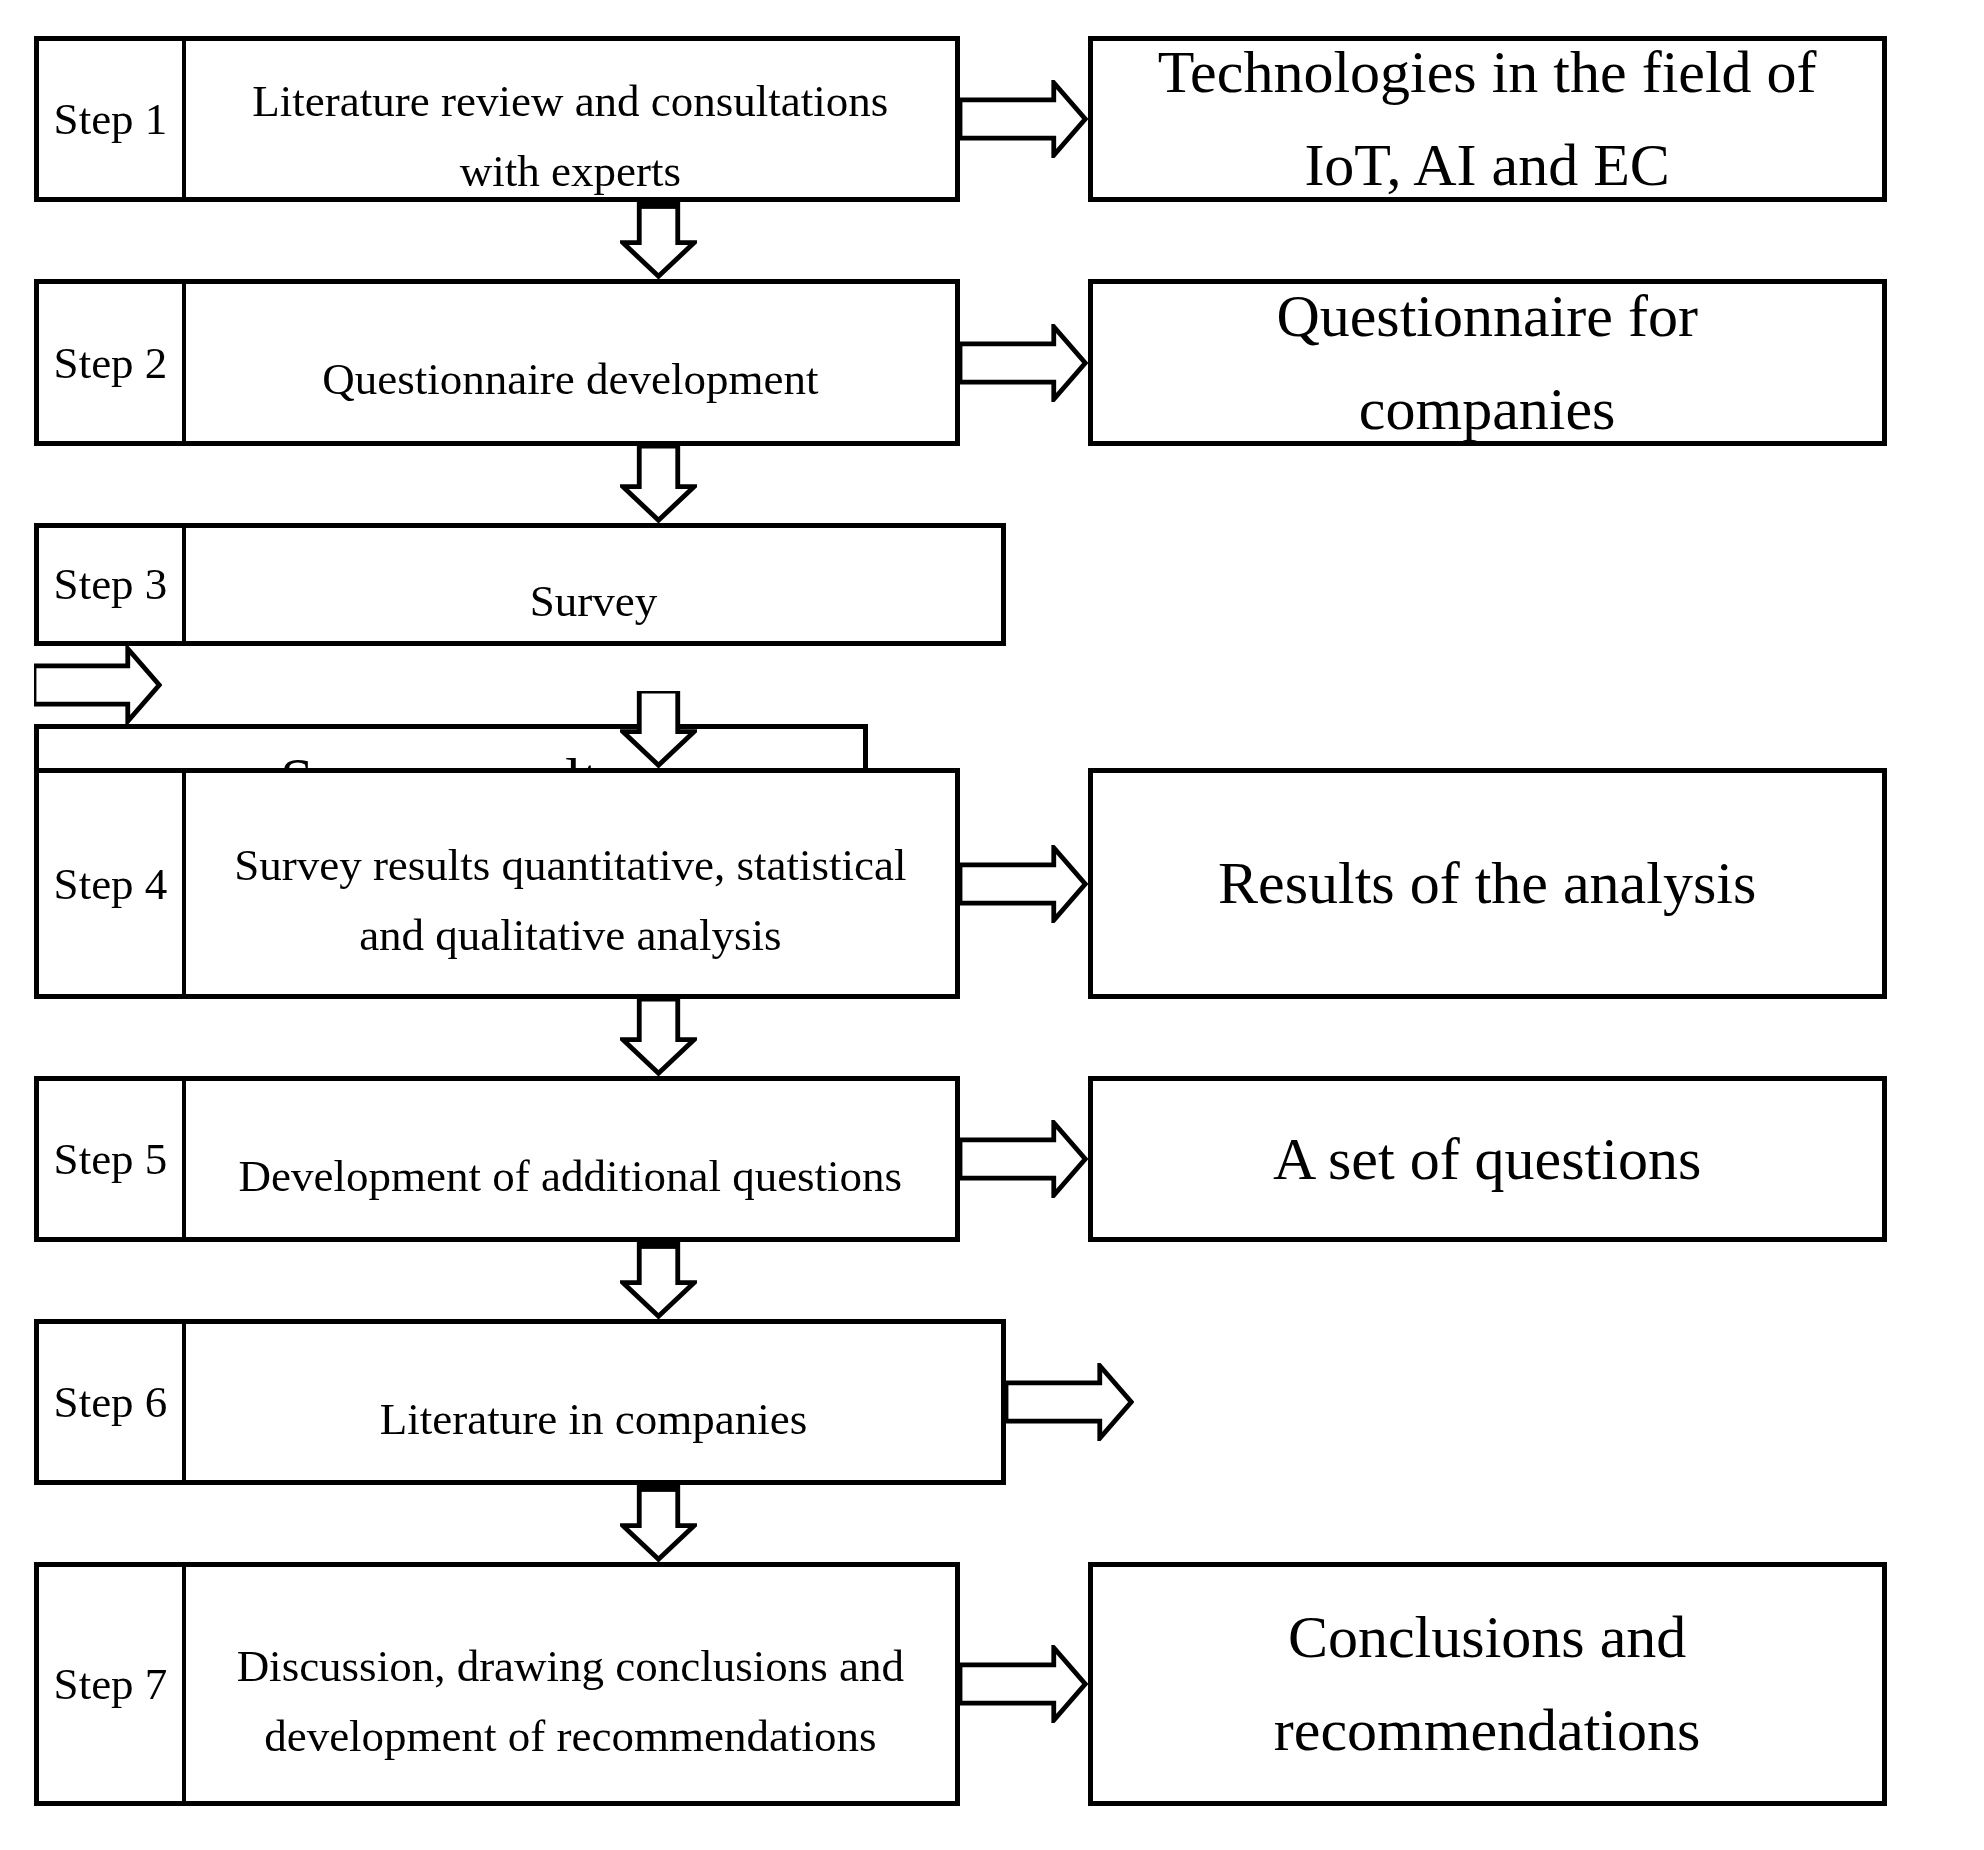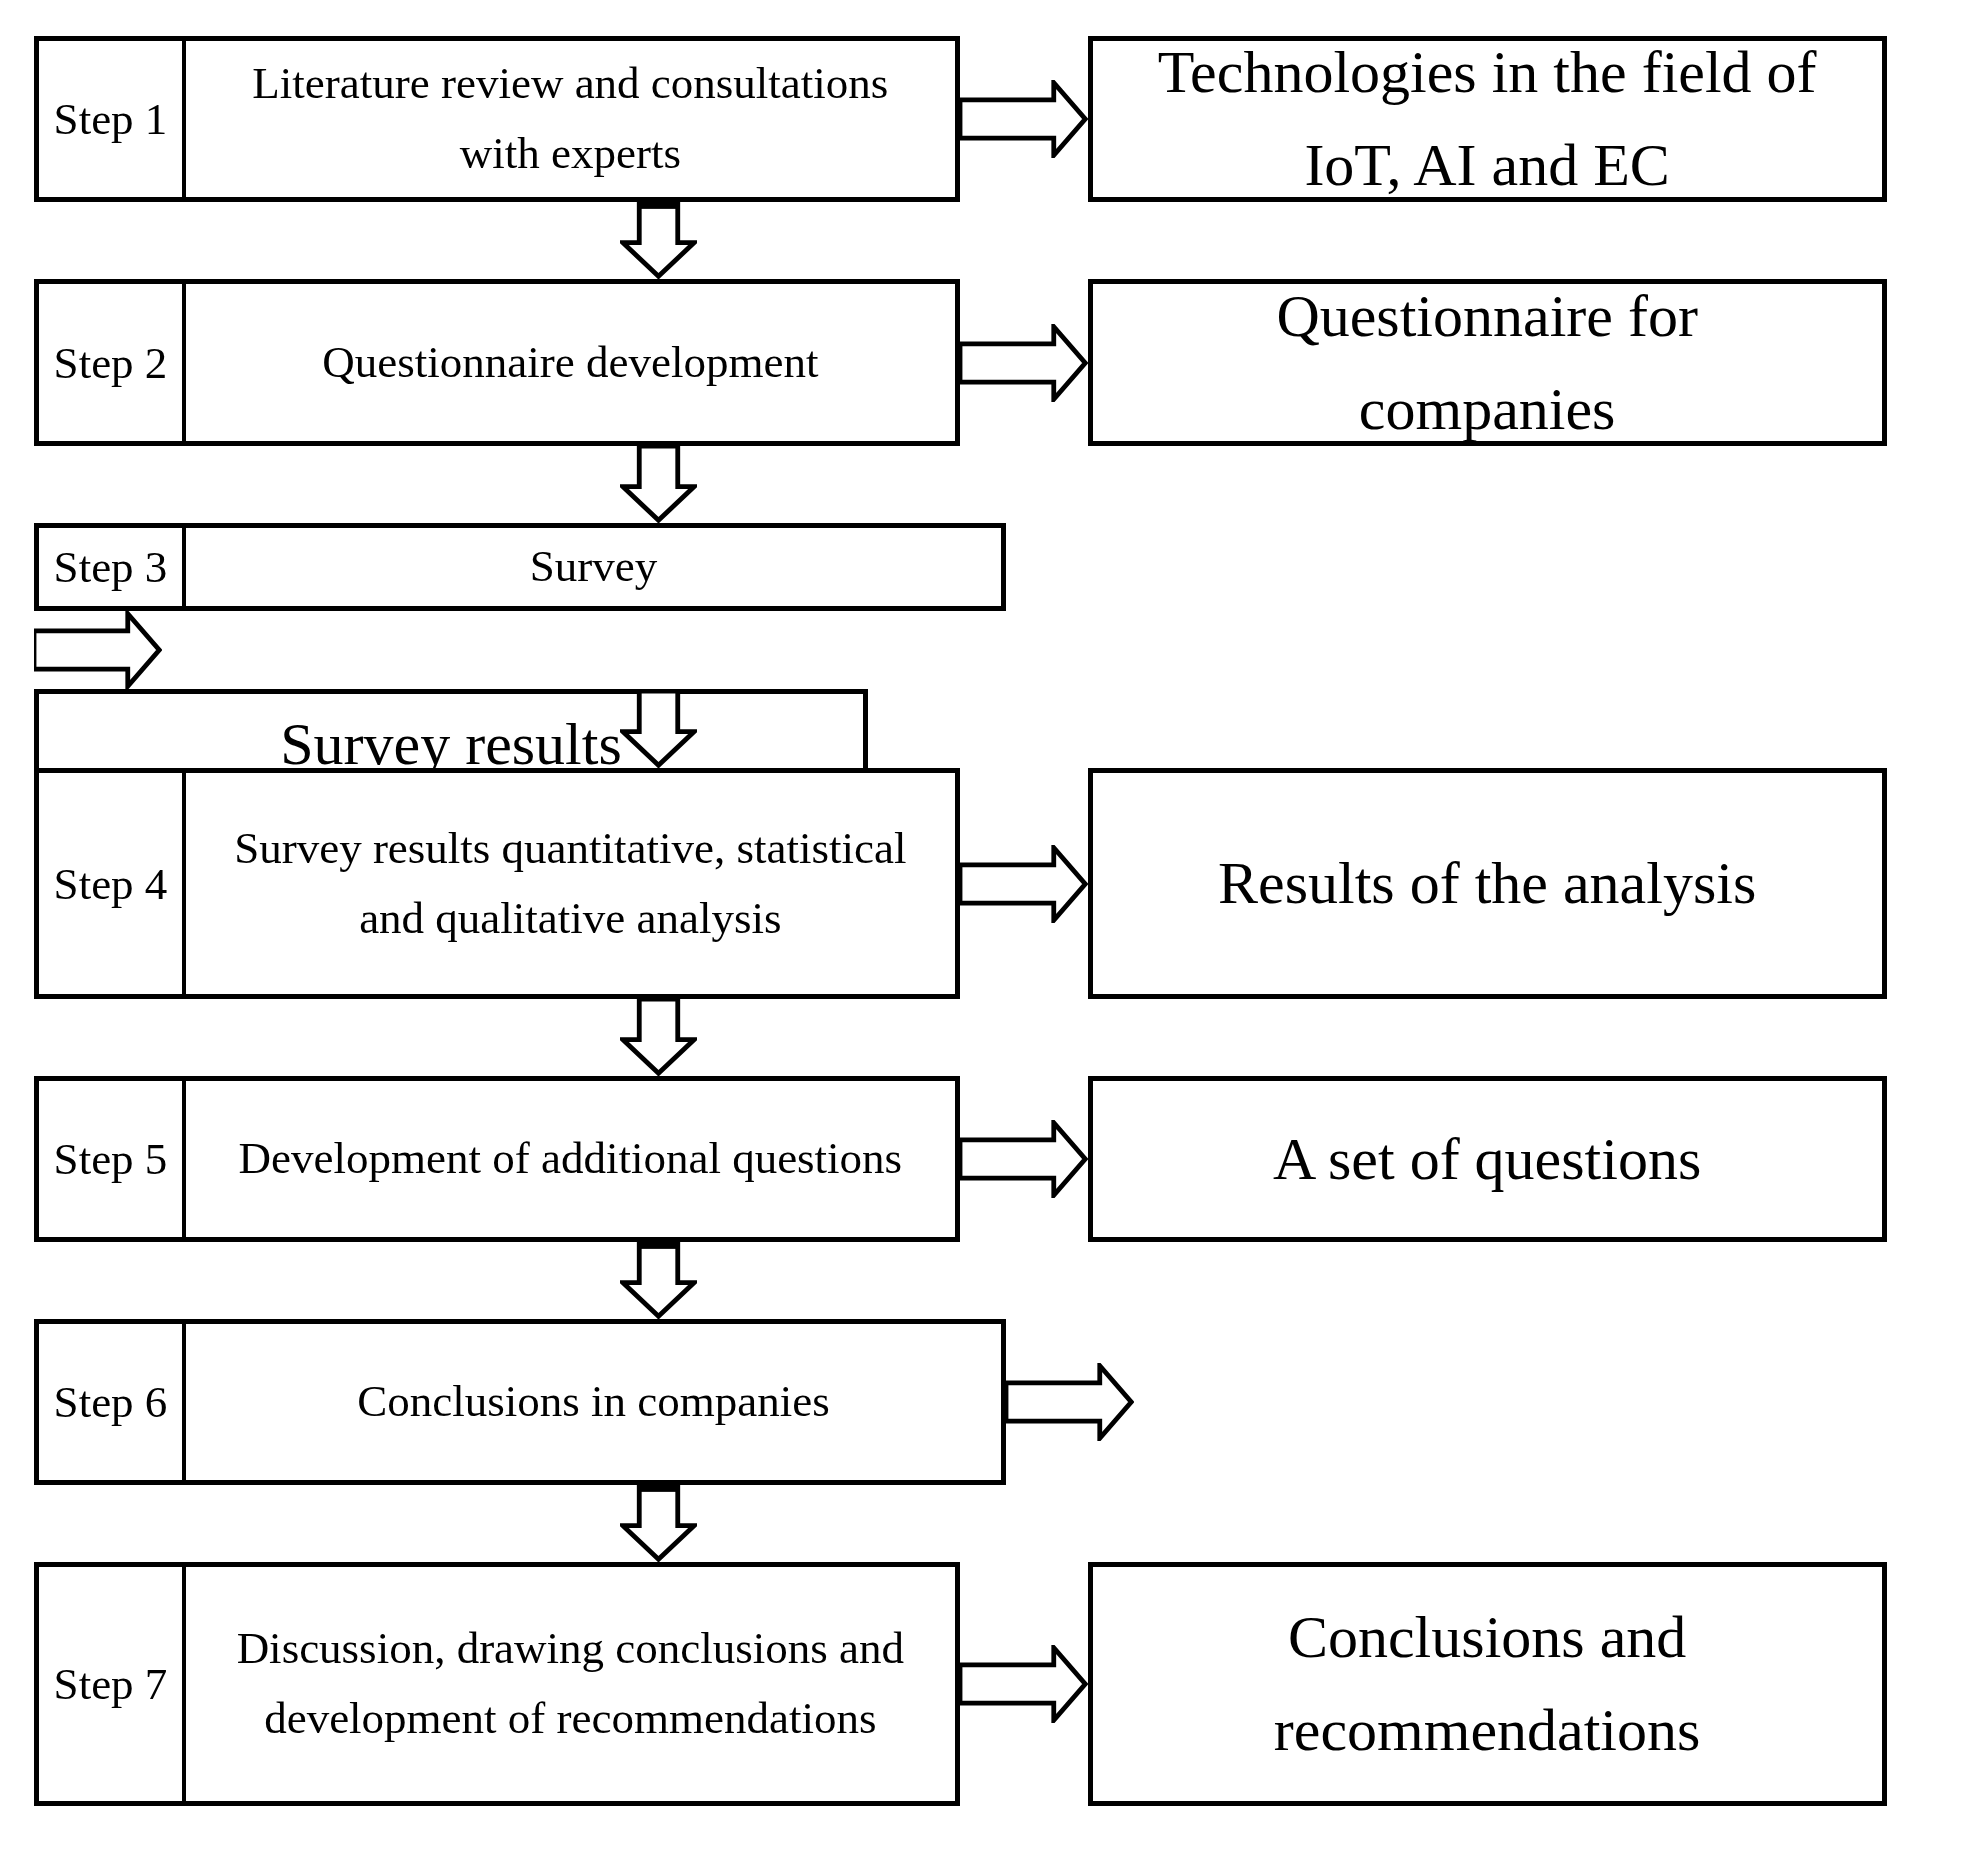--- a/index.html
+++ b/index.html
@@ -44,20 +44,21 @@
   }
   .desc-cell {
     flex: 1;
     display: flex;
     align-items: center;
     justify-content: center;
     text-align: center;
     font-size: 45px;
     line-height: 1.55;
     padding: 4.1px 38px;
+    margin-top: 35px;
   }
   .harrow-zone {
     width: 128px;
     display: flex;
     align-items: center;
     justify-content: center;
   }
   .harrow-zone svg { display: block; }
   .right-box {
     width: 834px;
@@ -188,21 +189,21 @@
   <div class="gap">
     <svg width="77" height="77" viewBox="0 0 112 112">
       <polygon class="arrow-shape" points="28,0 28,59 4,59 56,108 108,59 84,59 84,0"></polygon>
       <rect class="nub" x="25" y="0" width="62" height="10"></rect>
     </svg>
   </div>
 
   <div class="flow-row h243">
     <div class="left-box">
       <div class="step-cell">Step 6</div>
-      <div class="desc-cell">Conclusions in companies</div>
+      <div class="desc-cell">Literature in companies</div>
     </div>
     <div class="harrow-zone">
       <svg width="128" height="78" viewBox="0 0 187 114">
           <polygon class="arrow-shape" points="0,29 137,29 137,4 183,57 137,110 137,85 0,85"></polygon>
         </svg>
     </div>
   </div>
 
   <div class="gap">
     <svg width="77" height="77" viewBox="0 0 112 112">

